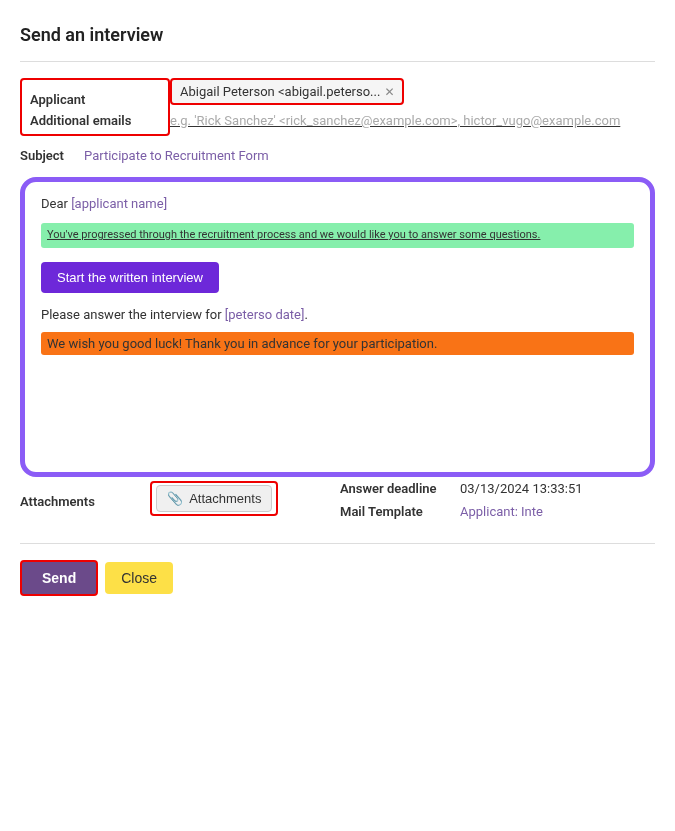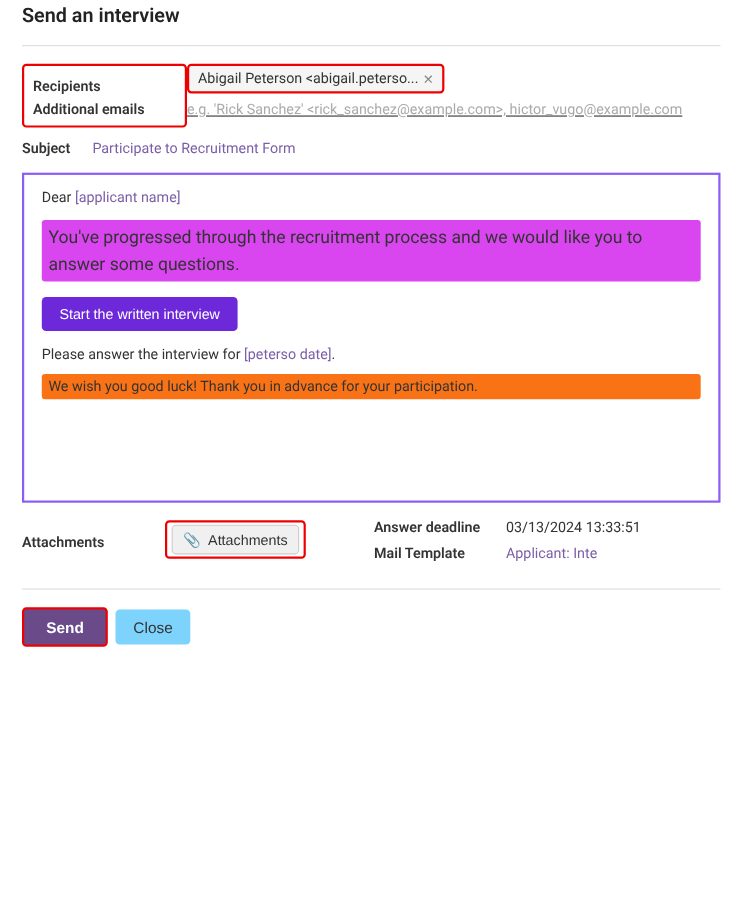--- a/index.html
+++ b/index.html
@@ -11,21 +11,21 @@
     body {
       font-family: -apple-system, BlinkMacSystemFont, 'Segoe UI', Roboto, sans-serif;
       font-size: 14px;
       background: #fff;
       color: #333;
       width: 675px;
       min-height: 831px;
     }
 
     .dialog {
-      padding: 4px 20px;
+      padding: 24px 20px;
     }
 
     .dialog-title {
       font-size: 18px;
       font-weight: 600;
       color: #222;
       margin-bottom: 16px;
     }
 
     hr {
@@ -98,45 +98,46 @@
     }
 
     .subject-label {
       font-weight: 600;
       color: #333;
       font-size: 13px;
       min-width: 60px;
     }
 
     .email-body {
-      border: 2px solid #8b5cf6;
-      border-radius: 0;
+      border: 5px solid #8b5cf6;
+      border-radius: 16px;
       padding: 14px 16px;
-      margin-bottom: 16px;
+      margin-bottom: 4px;
       min-height: 300px;
     }
 
     .dear-line {
       color: #333;
       font-size: 13px;
       margin-bottom: 12px;
     }
 
     .dear-line .placeholder {
       color: #7b5ea7;
     }
 
     .body-para {
       color: #333;
-      font-size: 16px;
+      font-size: 11px;
       margin-bottom: 14px;
       line-height: 1.5;
-      background: #d946ef;
+      background: #86efac;
       padding: 4px 6px;
       border-radius: 3px;
+      text-decoration: underline;
     }
 
     .interview-button {
       display: inline-block;
       background: #6d28d9;
       color: #fff;
       border: none;
       border-radius: 4px;
       padding: 8px 16px;
       font-size: 13px;
@@ -236,21 +237,21 @@
       color: #fff;
       border: 2px solid #e00;
       border-radius: 4px;
       padding: 8px 20px;
       font-size: 14px;
       font-weight: 600;
       cursor: pointer;
     }
 
     .close-btn {
-      background: #7dd3fc;
+      background: #fde047;
       color: #333;
       border: none;
       border-radius: 4px;
       padding: 8px 16px;
       font-size: 14px;
       cursor: pointer;
     }
 
     .attachments-and-info {
       display: flex;
@@ -266,21 +267,21 @@
   </style>
 </head>
 <body>
 
 <div class="dialog">
   <div class="dialog-title">Send an interview</div>
   <hr>
 
   <div class="form-row">
     <div class="label-box">
-      <div class="form-label">Recipients</div>
+      <div class="form-label">Applicant</div>
       <div class="form-label">Additional emails</div>
     </div>
     <div class="form-field" style="margin-left:0;text-decoration:underline;">
       <div style="margin-bottom:8px;">
         <div class="recipients-box">
           <span class="recipient-tag">
             <span>Abigail Peterson &lt;abigail.peterso...</span>
             <span class="remove">✕</span>
           </span>
         </div>

